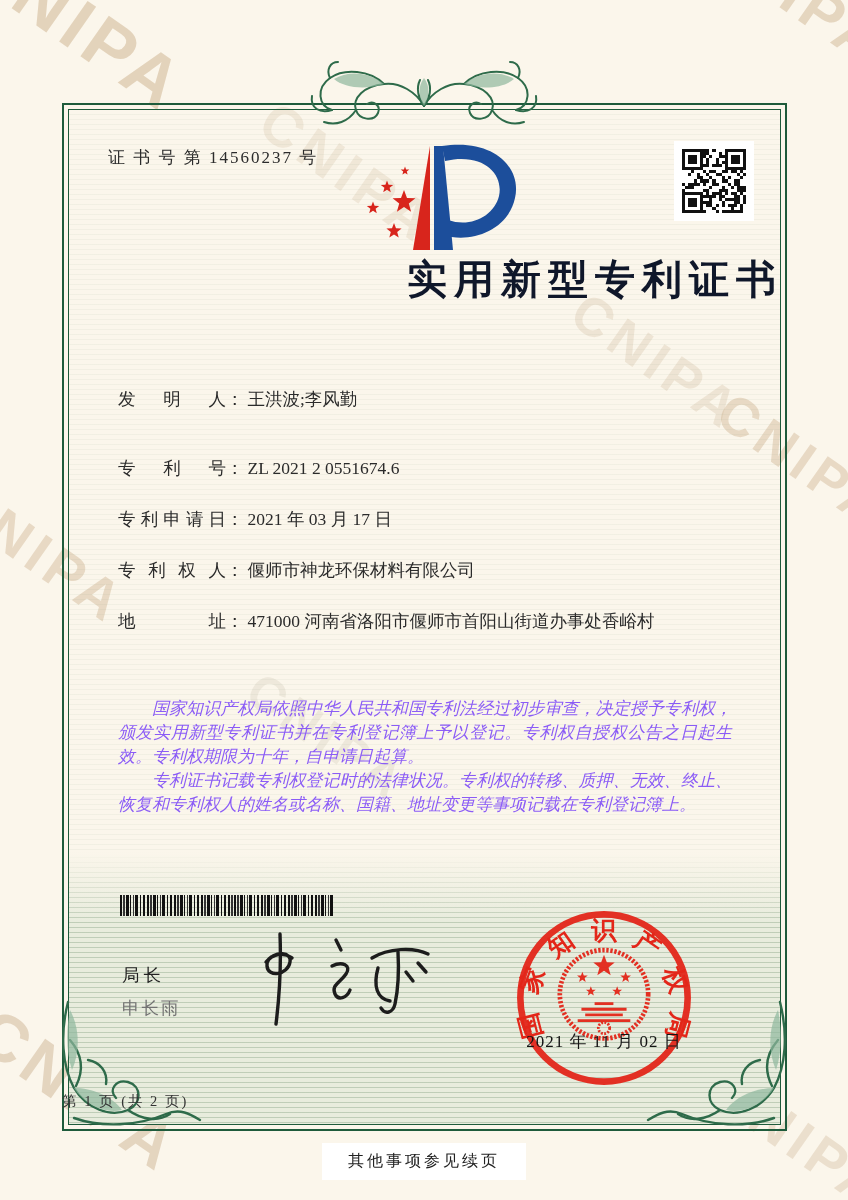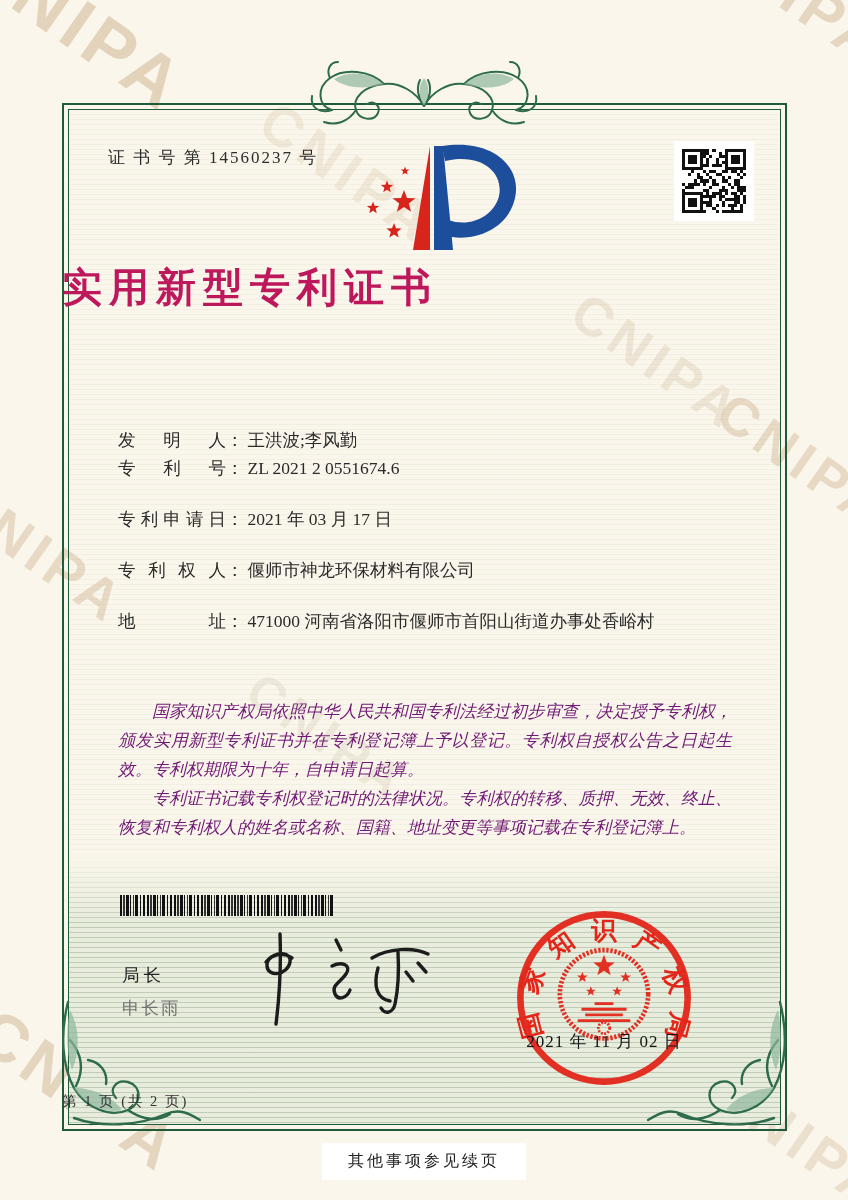--- a/index.html
+++ b/index.html
@@ -19,34 +19,34 @@
   .waves-upper{position:absolute;left:68px;top:109px;width:712px;height:1012px;
       background:repeating-linear-gradient(180deg, rgba(120,150,120,0.07) 0 1px, rgba(0,0,0,0) 1px 5px);}
   .waves-lower{position:absolute;left:68px;top:852px;width:712px;height:273px;
       background-color:#E8ECDD;
       background-image:repeating-linear-gradient(180deg, rgba(105,140,105,0.32) 0 1px, rgba(0,0,0,0) 1px 5px);}
   .waves-fade{position:absolute;left:68px;top:852px;width:712px;height:70px;
       background:linear-gradient(#FBF6EB, rgba(251,246,235,0));}
 
   
   .cert-no{position:absolute;left:108px;top:146px;font-size:17px;color:#2b2b2b;letter-spacing:2px;}
-  .title{position:absolute;left:62px;top:252px;width:721px;text-align:left;
-      font-size:40px;font-weight:700;color:#be185d;letter-spacing:7px;margin-top:8px;}
+  .title{position:absolute;left:62px;top:252px;width:721px;text-align:right;
+      font-size:40px;font-weight:700;color:#0f172a;letter-spacing:7px;}
   .logo{position:absolute;left:342px;top:138px;}
   .qr-box{position:absolute;left:674px;top:141px;width:80px;height:80px;background:#fff;}
   .qr-box svg{position:absolute;left:8px;top:8px;}
 
   .field-row{position:absolute;left:118px;font-size:17.5px;color:#2b2b2b;white-space:nowrap;}
   .flabel{display:inline-block;width:108px;text-align:justify;text-align-last:justify;}
   .fvalue{margin-left:4px;}
   .grant2{display:inline-block;margin-left:46px;}
   .grant2 .flabel{width:92px;}
 
-  .paras{position:absolute;left:118px;top:697px;width:614px;font-size:17px;line-height:29px;
-      color:#701a75;text-align:justify;font-style:italic;}
+  .paras{position:absolute;left:118px;top:697px;width:614px;font-size:17px;line-height:24px;
+      color:#8b5cf6;text-align:justify;font-style:italic;}
   .paras p{margin:0;text-indent:2em;}
 
   .barcode{position:absolute;left:120px;top:895px;}
 
   .signer-title{position:absolute;left:122px;top:963px;font-size:17.5px;color:#222;letter-spacing:4px;}
   .signer-name{position:absolute;left:122px;top:996px;font-size:17.5px;color:#737373;letter-spacing:2px;}
   .signature{position:absolute;left:238px;top:928px;}
 
   .seal{position:absolute;left:510px;top:904px;}
   .seal-date{position:absolute;left:510px;top:1030px;width:188px;text-align:center;
@@ -286,21 +286,21 @@
         <rect x="15" y="1" width="5" height="5" fill="#fff"></rect>
         <rect x="16" y="2" width="3" height="3" fill="#111"></rect>
         <rect x="0" y="14" width="7" height="7" fill="#111"></rect>
         <rect x="1" y="15" width="5" height="5" fill="#fff"></rect>
         <rect x="2" y="16" width="3" height="3" fill="#111"></rect>
       </svg>
   </div>
 
   <div class="title">实用新型专利证书</div>
 
-  <div class="field-row" style="top:428px;">
+  <div class="field-row" style="top:387px;">
     <span class="flabel">发明人</span><span>：</span><span class="fvalue">王洪波;李风勤</span>
   </div>
   <div class="field-row" style="top:456px;">
     <span class="flabel">专利号</span><span>：</span><span class="fvalue">ZL 2021 2 0551674.6</span>
   </div>
   <div class="field-row" style="top:507px;">
     <span class="flabel">专利申请日</span><span>：</span><span class="fvalue">2021 年 03 月 17 日</span>
   </div>
   <div class="field-row" style="top:558px;">
     <span class="flabel">专利权人</span><span>：</span><span class="fvalue">偃师市神龙环保材料有限公司</span>

